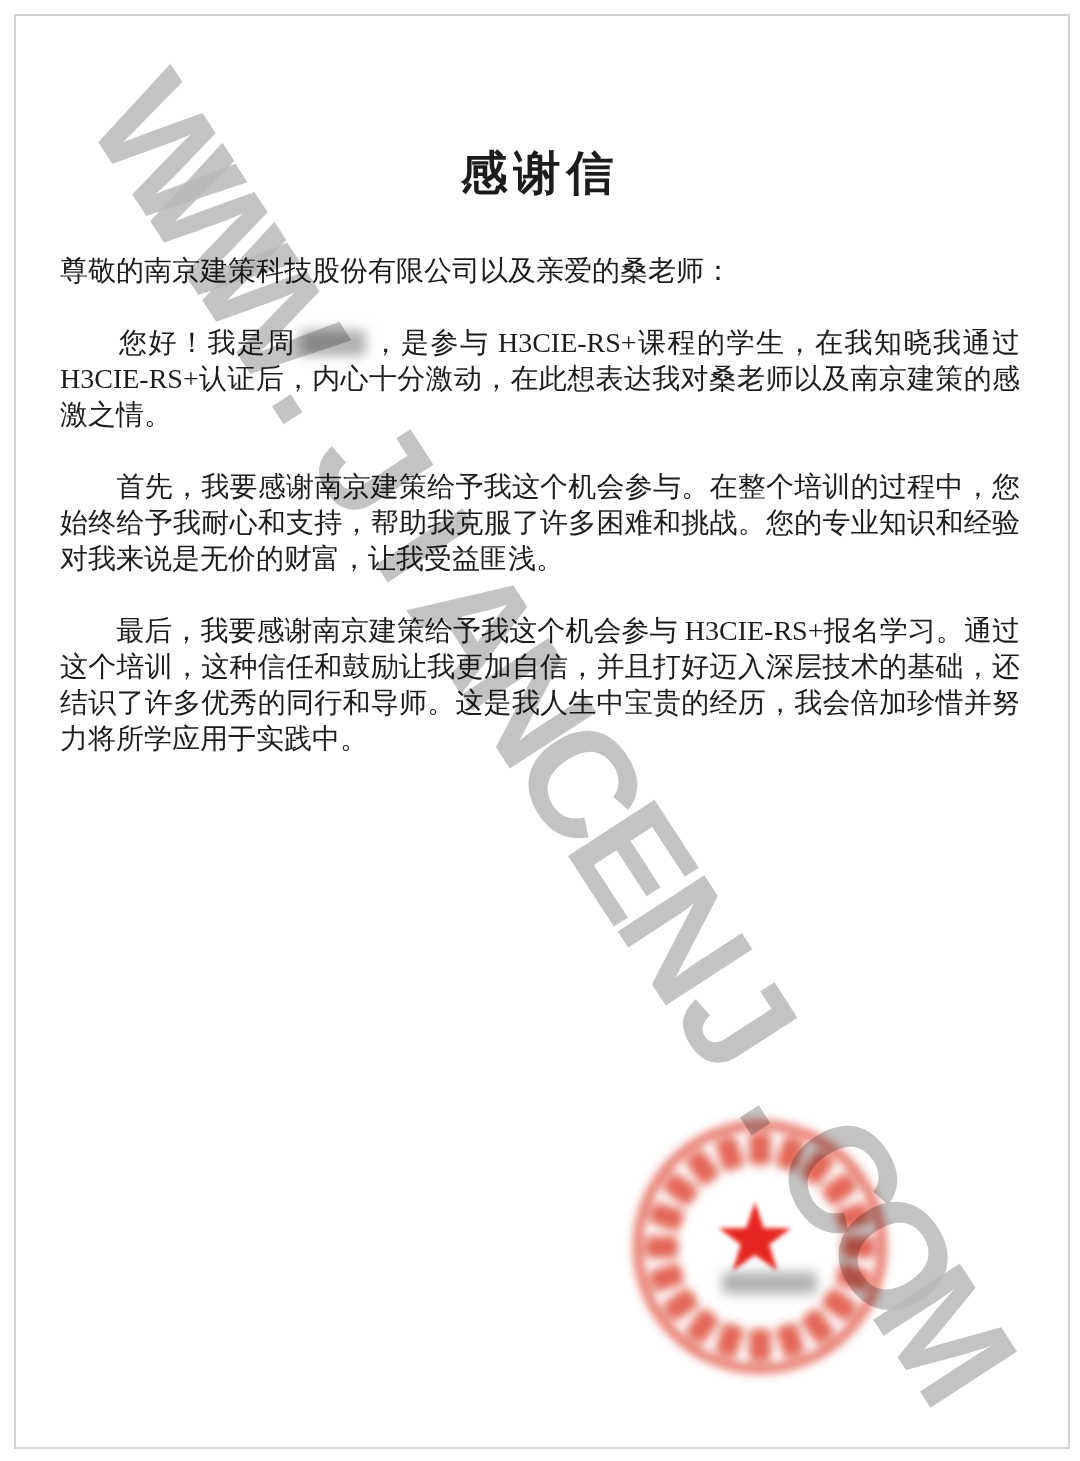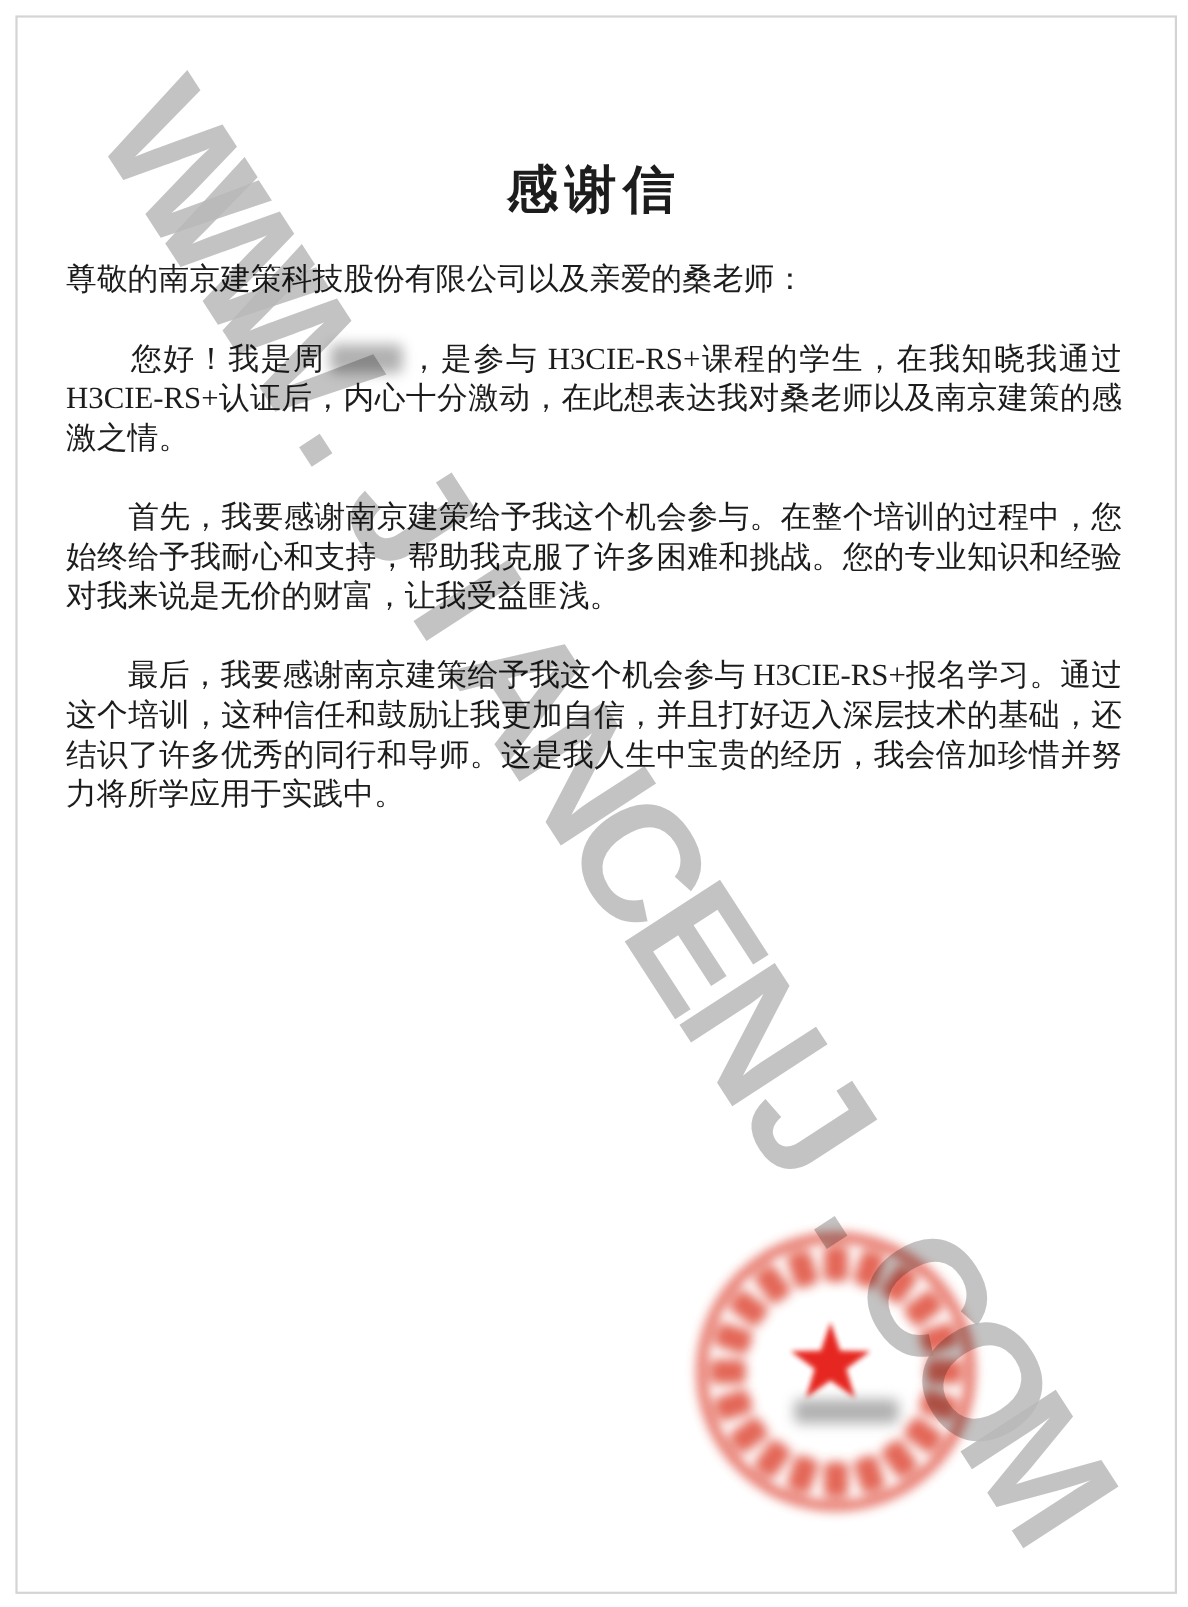--- a/index.html
+++ b/index.html
@@ -36,21 +36,21 @@
     transform:rotate(57deg);
     opacity:0.85;
   }
   
   .content{
     position:relative;
     z-index:2;
     padding:145px 60px 0 60px;
   }
   .title{
-    margin:0 0 36px 0;
+    margin:0 0 52px 0;
     text-align:center;
     font-size:47px;
     line-height:56px;
     font-weight:700;
     letter-spacing:6px;
   }
   .content p{
     margin:13px 0 36px 0;
     font-size:28px;
     line-height:36px;

